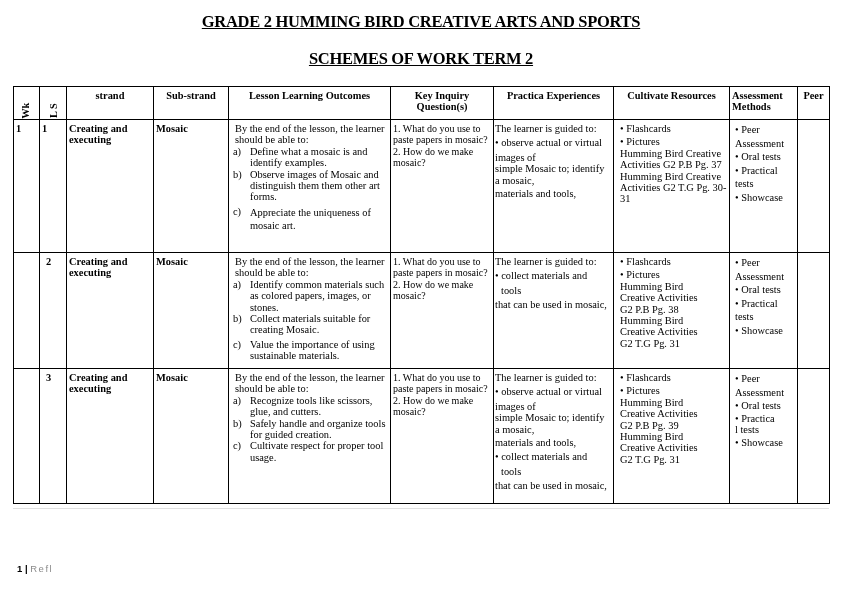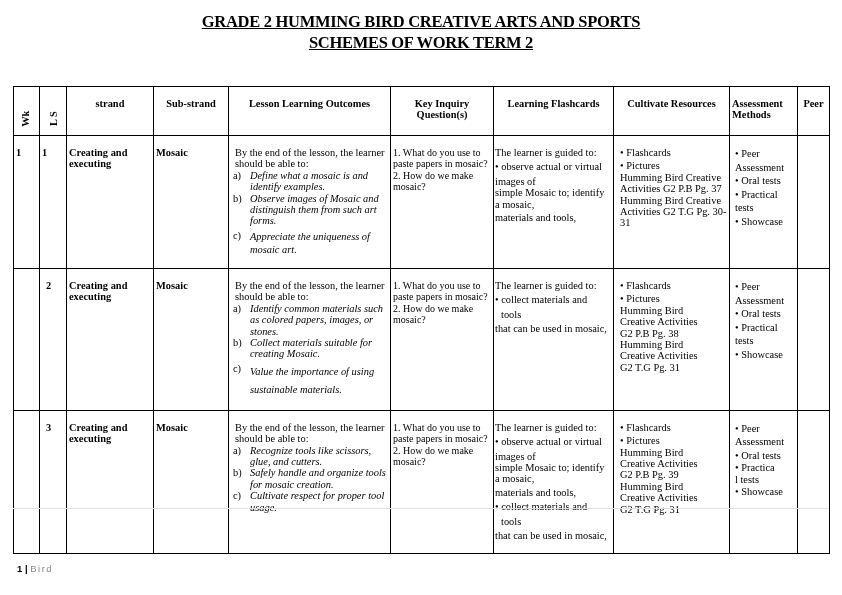--- a/index.html
+++ b/index.html
@@ -1,30 +1,30 @@
 <!DOCTYPE html>
 <html><head>
 <meta charset="utf-8">
 <style>
   html, body { margin:0; padding:0; background:#ffffff; }
   body { width:842px; height:595px; position:relative; overflow:hidden; font-family:"Liberation Serif", serif; color:#000; }
   .title { position:absolute; left:0; width:842px; text-align:center; font-weight:bold; text-decoration:underline; font-size:16.5px; letter-spacing:-0.3px; }
   #t1 { top:12px;text-align:center; }
-  #t2 { top:33px; }
+  #t2 { top:49px; }
   table.sow { position:absolute; left:13px; top:86px; border-collapse:collapse; table-layout:fixed; width:816px; }
-  table.sow td, table.sow th { border:1px solid #000; vertical-align:top; padding:11px 2px; font-size:10.4px; line-height:11.4px; overflow:hidden; }
+  table.sow td, table.sow th { border:1px solid #000; vertical-align:top; padding:3px 2px; font-size:10.4px; line-height:11.4px; overflow:hidden; }
   table.sow th { font-weight:bold; text-align:center; }
   th.rot { padding:0; }
   .rotwrap { display:flex; align-items:flex-end; justify-content:center; height:26px; }
   .rotwrap span { display:inline-block; transform:rotate(-90deg); font-weight:bold; font-size:10.4px; white-space:nowrap; }
   td.b { font-weight:bold; }
   .olist { margin:0; padding:0; list-style:none; }
   .olist li { display:flex; }
   .olist .lbl { width:12px; flex:none; margin-left:-2px; }
-  .olist .txt { flex:1; padding-left:5px;font-style:italic; }
+  .olist .txt { flex:1; padding-left:5px; }
   .pagefoot { position:absolute; left:17px; top:563px; font-family:"Liberation Sans", sans-serif; font-size:9.5px; }
   .pagefoot .num { font-weight:bold; color:#000; }
   .pagefoot .pg { color:#8a8a8a; letter-spacing:1.5px; }
   .rule { position:absolute; left:13px; top:508px; width:816px; height:1px; background:#e0e0e0; }
 </style>
 </head>
 <body>
 
 <div class="title" id="t1">GRADE 2 HUMMING BIRD CREATIVE ARTS AND SPORTS</div>
 <div class="title" id="t2">SCHEMES OF WORK TERM 2</div>
@@ -51,21 +51,21 @@
         </th>
       <th class="rot">
           <div class="rotwrap">
             <span>L S</span>
           </div>
         </th>
       <th>strand</th>
       <th>Sub-strand</th>
       <th>Lesson Learning Outcomes</th>
       <th>Key Inquiry Question(s)</th>
-      <th>Learning Flashcards</th>
+      <th>Practica Experiences</th>
       <th>Cultivate Resources</th>
       <th style="text-align:left">Assessment Methods</th>
       <th>Peer</th>
     </tr>
   </thead>
   <tbody>
 
     <tr style="height:133px">
       <td class="b">1</td>
       <td class="b">1</td>
@@ -73,21 +73,21 @@
       <td class="b">Mosaic</td>
       <td style="padding-left:6px">
         <div>By the end of the lesson, the learner should be able to:</div>
         <ul class="olist">
           <li>
               <span class="lbl">a)</span>
               <span class="txt">Define what a mosaic is and identify examples.</span>
             </li>
           <li>
               <span class="lbl">b)</span>
-              <span class="txt">Observe images of Mosaic and distinguish them from such art forms.</span>
+              <span class="txt">Observe images of Mosaic and distinguish them them other art forms.</span>
             </li>
           <li style="margin-top:3px">
               <span class="lbl">c)</span>
               <span class="txt" style="line-height:13px">Appreciate the uniqueness of mosaic art.</span>
             </li>
         </ul>
       </td>
       <td style="font-size:10px">
         <div>1. What do you use to paste papers in mosaic?</div>
         <div>2. How do we make mosaic?</div>
@@ -124,21 +124,21 @@
           <li>
               <span class="lbl">a)</span>
               <span class="txt">Identify common materials such as colored papers, images, or stones.</span>
             </li>
           <li>
               <span class="lbl">b)</span>
               <span class="txt">Collect materials suitable for creating Mosaic.</span>
             </li>
           <li style="margin-top:3px">
               <span class="lbl">c)</span>
-              <span class="txt" style="line-height:18px">Value the importance of using sustainable materials.</span>
+              <span class="txt" style="line-height:11px">Value the importance of using sustainable materials.</span>
             </li>
         </ul>
       </td>
       <td style="font-size:10px">
         <div>1. What do you use to paste papers in mosaic?</div>
         <div>2. How do we make mosaic?</div>
       </td>
       <td style="padding-left:1px">
         <div style="margin-bottom:3px">The learner is guided to:</div>
         <div style="margin-bottom:3px">• collect materials and</div>
@@ -166,21 +166,21 @@
       <td class="b">Mosaic</td>
       <td style="padding-left:6px">
         <div>By the end of the lesson, the learner should be able to:</div>
         <ul class="olist">
           <li>
               <span class="lbl">a)</span>
               <span class="txt">Recognize tools like scissors, glue, and cutters.</span>
             </li>
           <li>
               <span class="lbl">b)</span>
-              <span class="txt">Safely handle and organize tools for mosaic creation.</span>
+              <span class="txt">Safely handle and organize tools for guided creation.</span>
             </li>
           <li>
               <span class="lbl">c)</span>
               <span class="txt">Cultivate respect for proper tool usage.</span>
             </li>
         </ul>
       </td>
       <td style="font-size:10px">
         <div>1. What do you use to paste papers in mosaic?</div>
         <div>2. How do we make mosaic?</div>
@@ -207,14 +207,14 @@
         <div>• Showcase</div>
       </td>
       <td></td>
     </tr>
   </tbody>
 </table>
 
 <div class="rule"></div>
 
 <div class="pagefoot">
-  <span class="num">1</span><span class="num"> | </span><span class="pg">Bird</span>
+  <span class="num">1</span><span class="num"> | </span><span class="pg">Refl</span>
 </div>
 
 </body></html>

